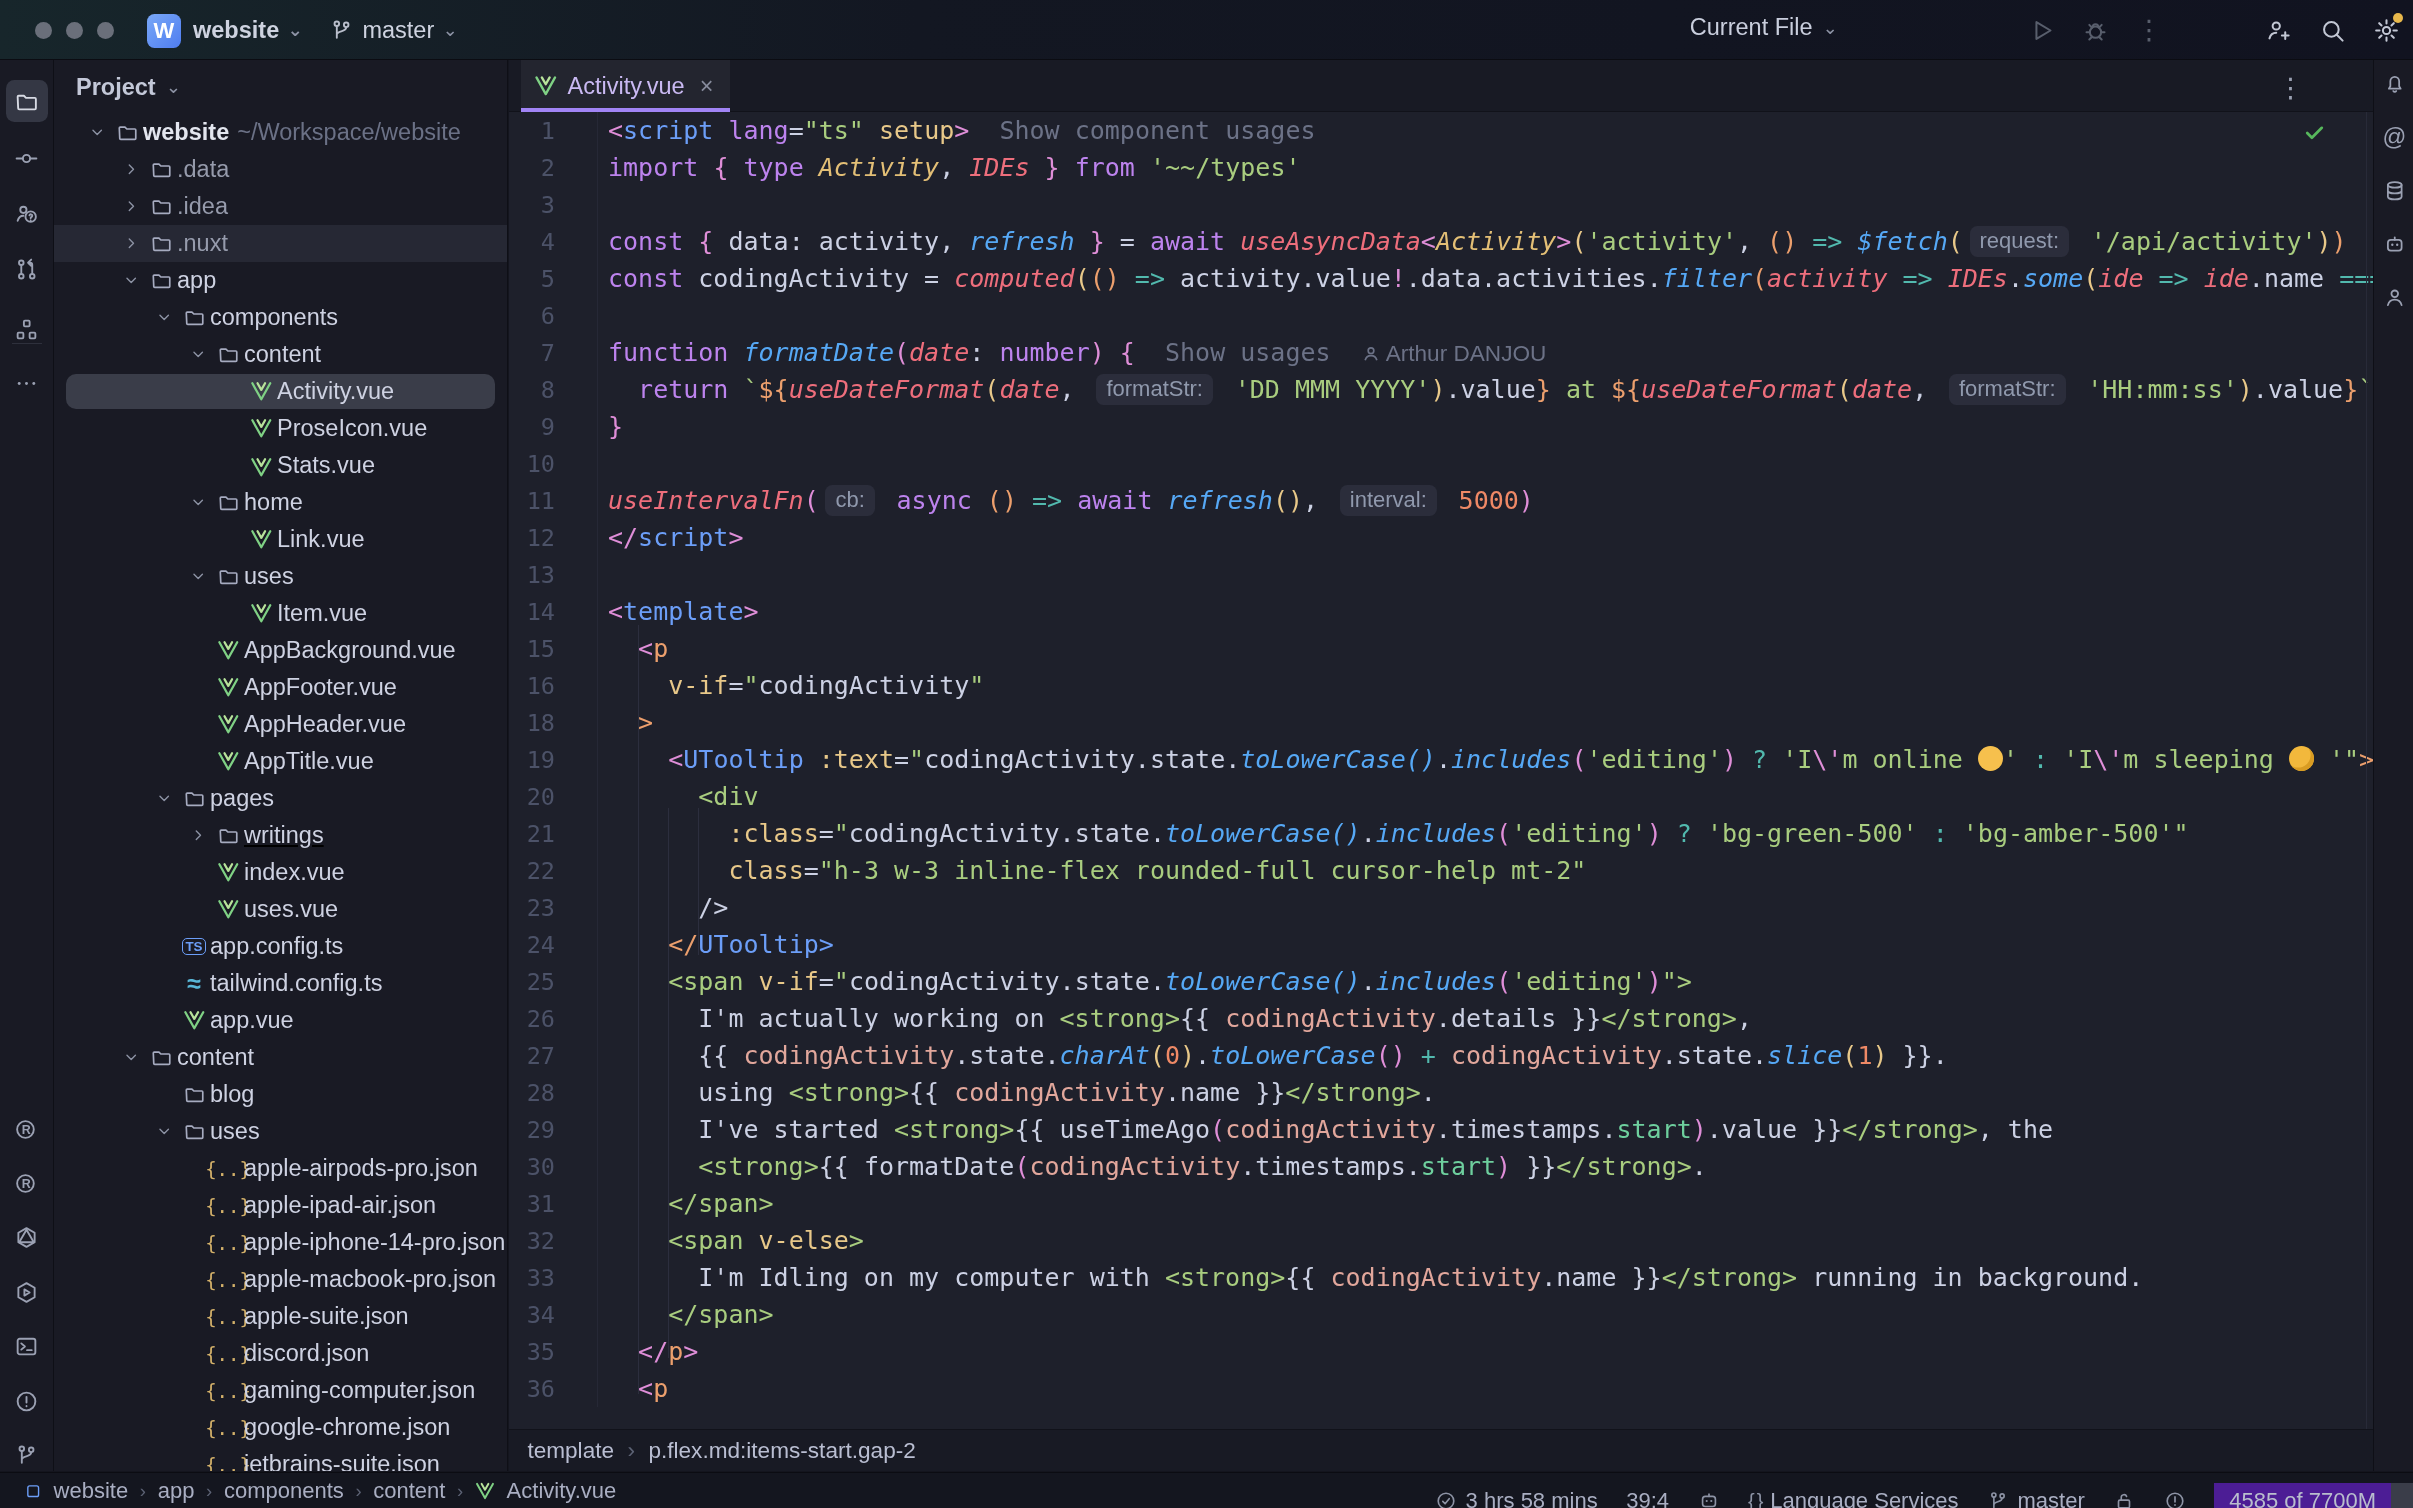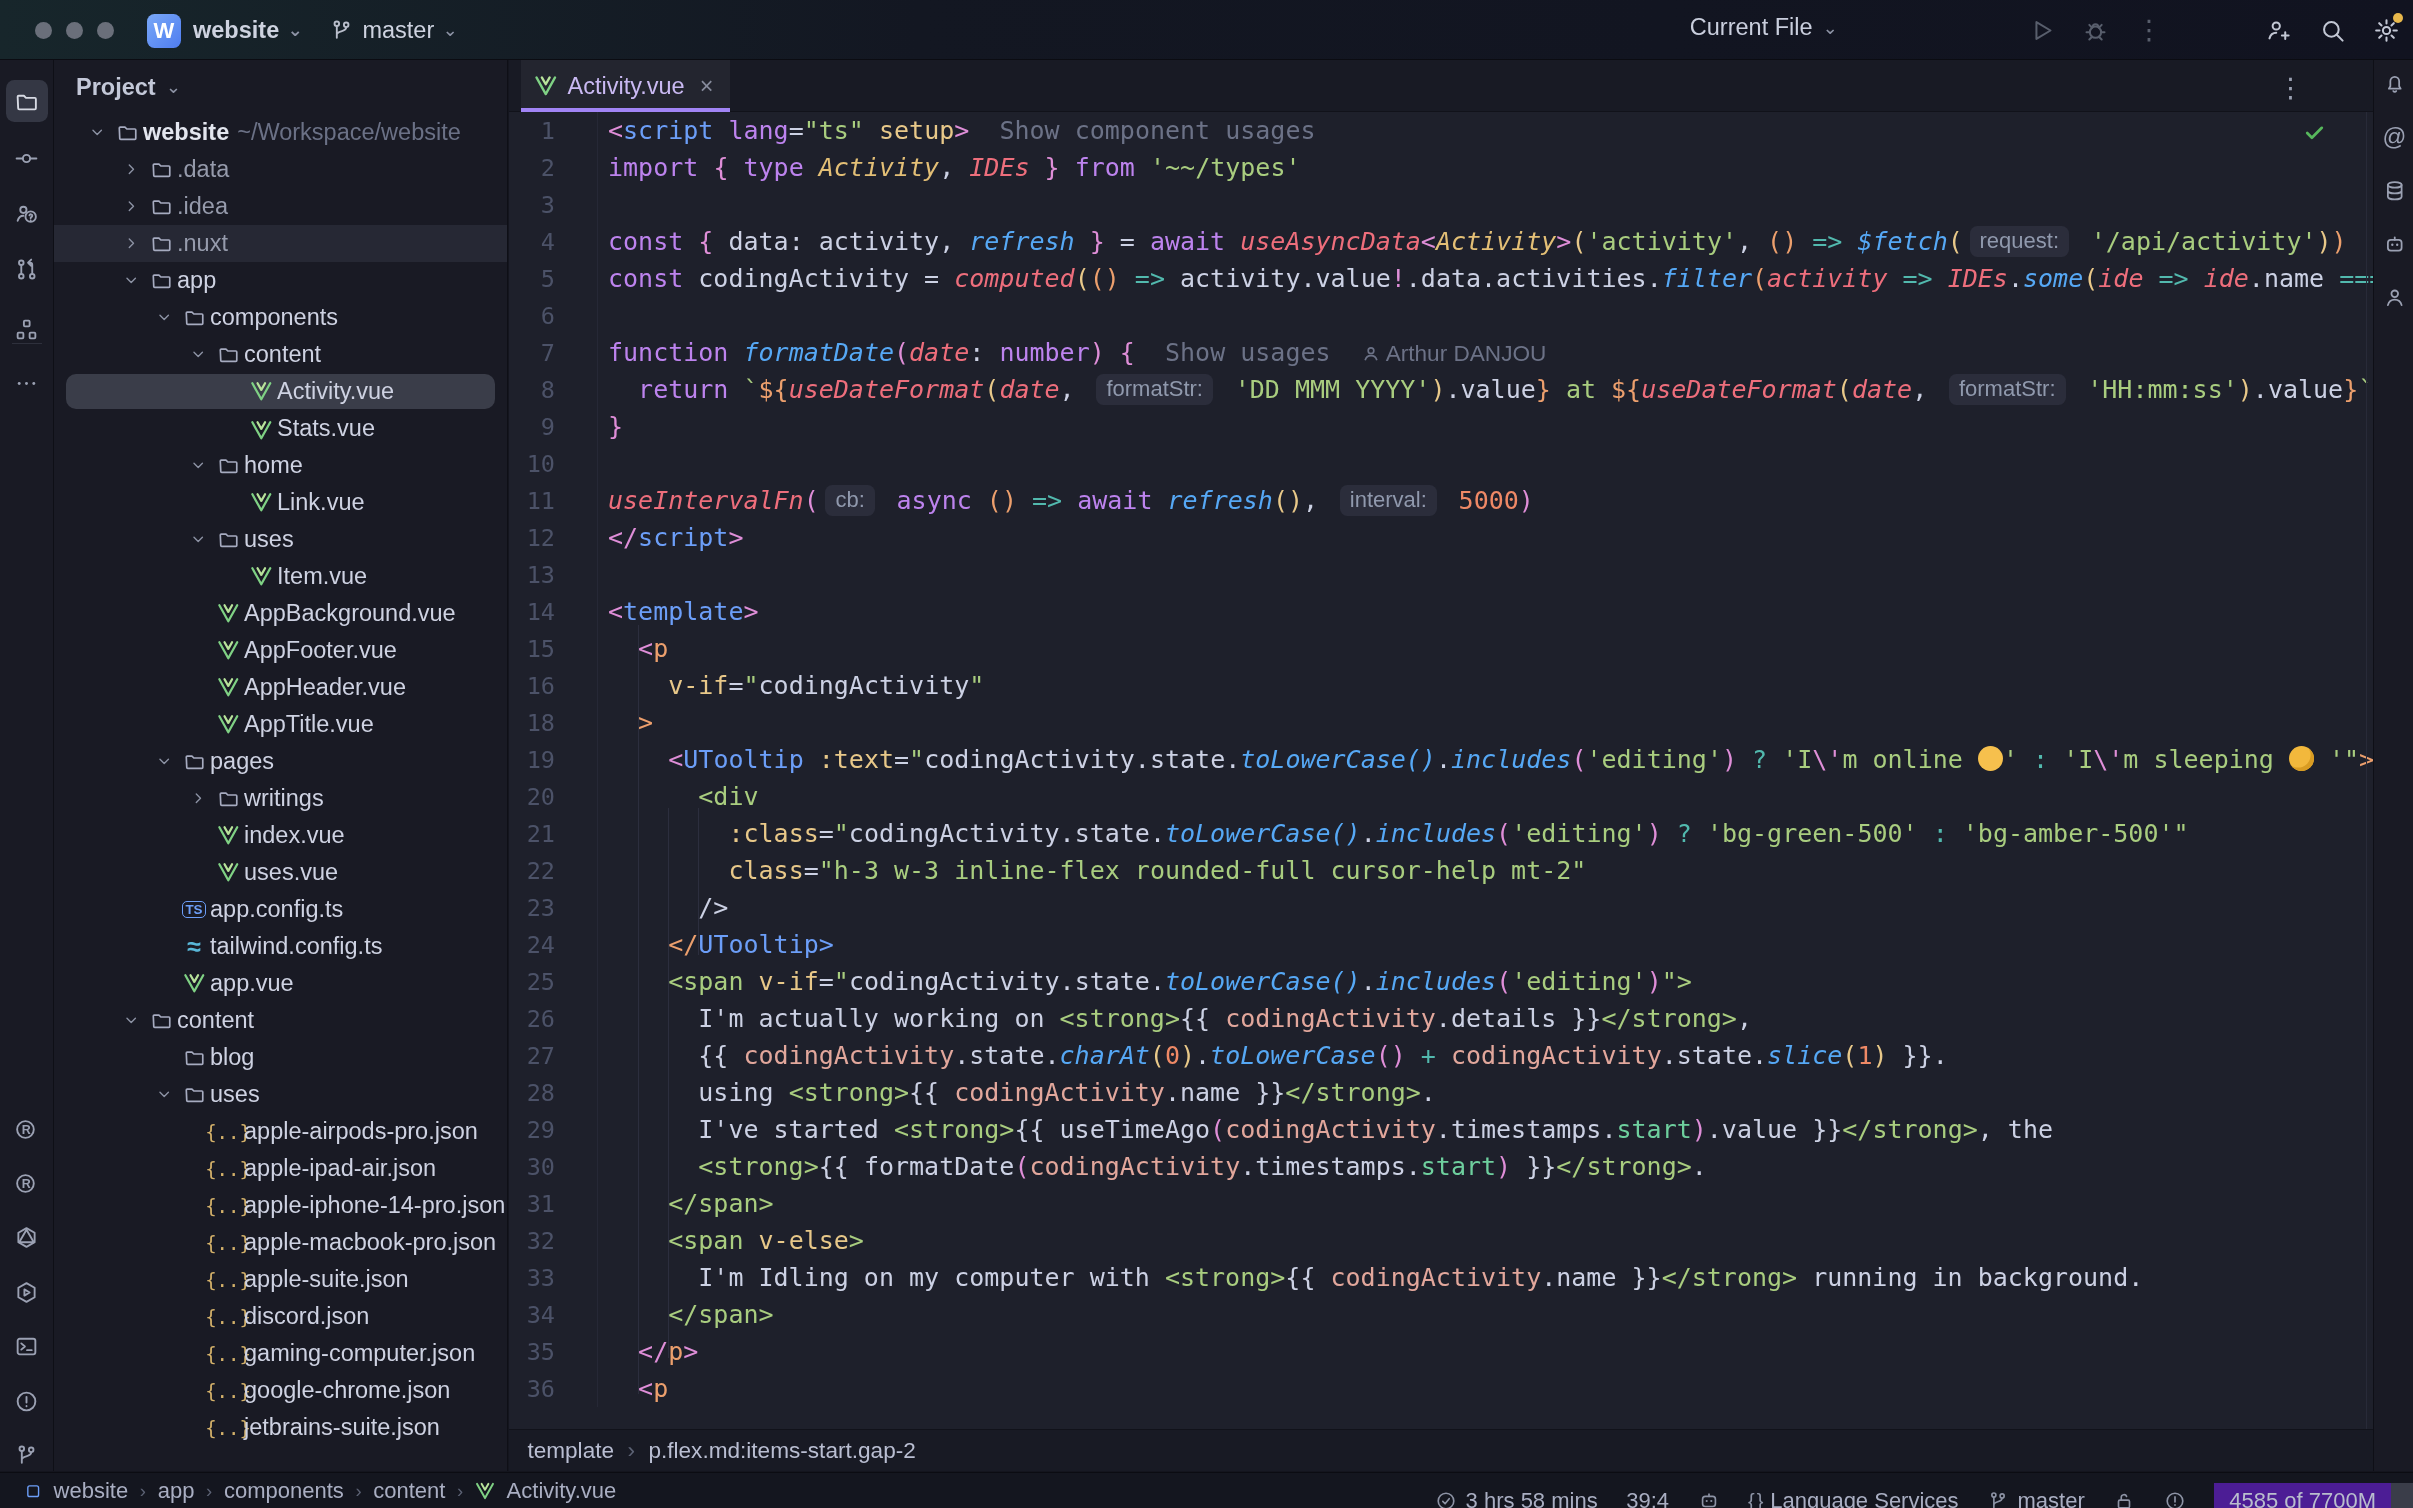--- a/index.html
+++ b/index.html
@@ -396,20 +396,32 @@
           <span class="ic ticon">
             <svg viewBox="0 0 24 24">
               <path d="M2.5 3.5L12 20.5L21.5 3.5" stroke="#7fd184" stroke-width="2.4" fill="none"></path>
               <path d="M8 3.5l4 7 4-7" stroke="#b8e39b" stroke-width="2.4" fill="none"></path>
             </svg>
           </span>
           <span class="tlabel">Activity.vue</span>
         </div>
       </div>
       <div class="trow">
+        <div class="tcell" style="padding-left: 164px;">
+          <span class="ic tchev"></span>
+          <span class="ic ticon">
+            <svg viewBox="0 0 24 24">
+              <path d="M2.5 3.5L12 20.5L21.5 3.5" stroke="#7fd184" stroke-width="2.4" fill="none"></path>
+              <path d="M8 3.5l4 7 4-7" stroke="#b8e39b" stroke-width="2.4" fill="none"></path>
+            </svg>
+          </span>
+          <span class="tlabel">ProseIcon.vue</span>
+        </div>
+      </div>
+      <div class="trow">
         <div class="tcell" style="padding-left: 164px; align-items: flex-end;">
           <span class="ic tchev"></span>
           <span class="ic ticon">
             <svg viewBox="0 0 24 24">
               <path d="M2.5 3.5L12 20.5L21.5 3.5" stroke="#7fd184" stroke-width="2.4" fill="none"></path>
               <path d="M8 3.5l4 7 4-7" stroke="#b8e39b" stroke-width="2.4" fill="none"></path>
             </svg>
           </span>
           <span class="tlabel">Stats.vue</span>
         </div>
@@ -525,21 +537,21 @@
           </span>
           <span class="ic ticon">
             <svg viewBox="0 0 24 24">
               <path d="M3.5 7.5c0-.6.4-1 1-1h5l2 2h8.5c.6 0 1 .4 1 1v9c0 .6-.4 1-1 1h-15c-.6 0-1-.4-1-1z"></path>
             </svg>
           </span>
           <span class="tlabel">pages</span>
         </div>
       </div>
       <div class="trow">
-        <div class="tcell" style="padding-left: 131px;">
+        <div class="tcell" style="padding-left: 131px; text-decoration: underline;">
           <span class="ic tchev">
             <svg viewBox="0 0 24 24">
               <path d="M9.5 6.5l5.5 5.5-5.5 5.5"></path>
             </svg>
           </span>
           <span class="ic ticon">
             <svg viewBox="0 0 24 24">
               <path d="M3.5 7.5c0-.6.4-1 1-1h5l2 2h8.5c.6 0 1 .4 1 1v9c0 .6-.4 1-1 1h-15c-.6 0-1-.4-1-1z"></path>
             </svg>
           </span>

